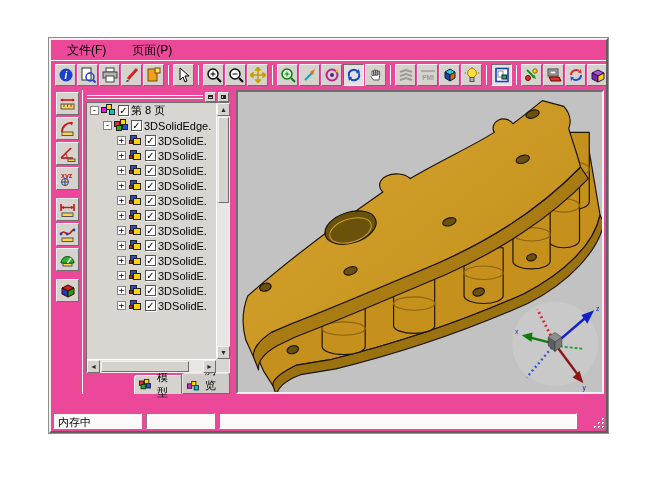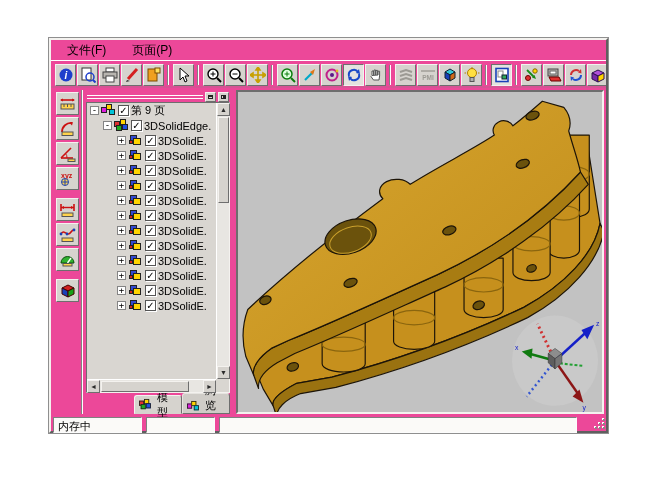--- a/index.html
+++ b/index.html
@@ -78,21 +78,21 @@
     border:1px solid;border-color:#f4f2ef #6e6e6e #d6d3ce #f4f2ef;background:#d6d3ce;
     border-radius:3px 3px 0 0;}
   .tab.inactive{height:21px;background:#cfccc7;border-color:#e6e4e0 #6e6e6e #6e6e6e #e6e4e0;align-items:flex-end;}
   .tab .ticon{transform:scale(.85);transform-origin:left center;}
   
   .splitter{width:4px;flex:none;}
   .viewport{flex:1;border:2px solid;border-color:#6e6e6e #f4f2ef #f4f2ef #6e6e6e;background:#c2c2c2;
     position:relative;overflow:hidden;}
   .viewport svg{display:block;width:100%;height:100%;}
   
-  .statusbar{height:16px;flex:none;display:flex;align-items:flex-start;gap:4px;padding:2px 29px 2px 2px;position:relative;}
+  .statusbar{height:36px;flex:none;display:flex;align-items:flex-end;gap:4px;padding:2px 29px 2px 2px;position:relative;}
   .spanel{height:16px;border:1px solid;border-color:#808080 #fcfcfc #fcfcfc #808080;background:#fbfaf8;
     font-size:11px;padding:1px 4px;white-space:nowrap;overflow:hidden;
     font-family:"Liberation Mono","DejaVu Sans Mono",monospace;}
   .sp1{width:89px;} .sp2{width:69px;} .sp3{width:96px;} .sp4{flex:1;}
   .sgrip{position:absolute;right:1px;bottom:2px;width:11px;height:11px;}
   .sgrip i{position:absolute;width:2px;height:2px;background:#8a8884;box-shadow:-1px -1px 0 #fff;}
   .g1{right:0;bottom:0;} .g2{right:4px;bottom:0;} .g3{right:0;bottom:4px;}
   .g4{right:8px;bottom:0;} .g5{right:4px;bottom:4px;} .g6{right:0;bottom:8px;}
 </style>
 </head>
@@ -371,21 +371,21 @@
       <div class="treebox">
         <div class="rows">
           <div class="trow lvl0">
               <span class="expbox">-</span>
               <span class="ticon ti-root">
                 <i></i>
                 <i></i>
                 <i></i>
               </span>
               <span class="cbox">✓</span>
-              <span class="tlabel">第 9 页</span>
+              <span class="tlabel">第 8 页</span>
             </div>
           <div class="trow lvl1">
               <span class="expbox">-</span>
               <span class="ticon ti-node">
                 <i></i>
                 <i></i>
                 <i></i>
                 <i></i>
               </span>
               <span class="cbox">✓</span>

